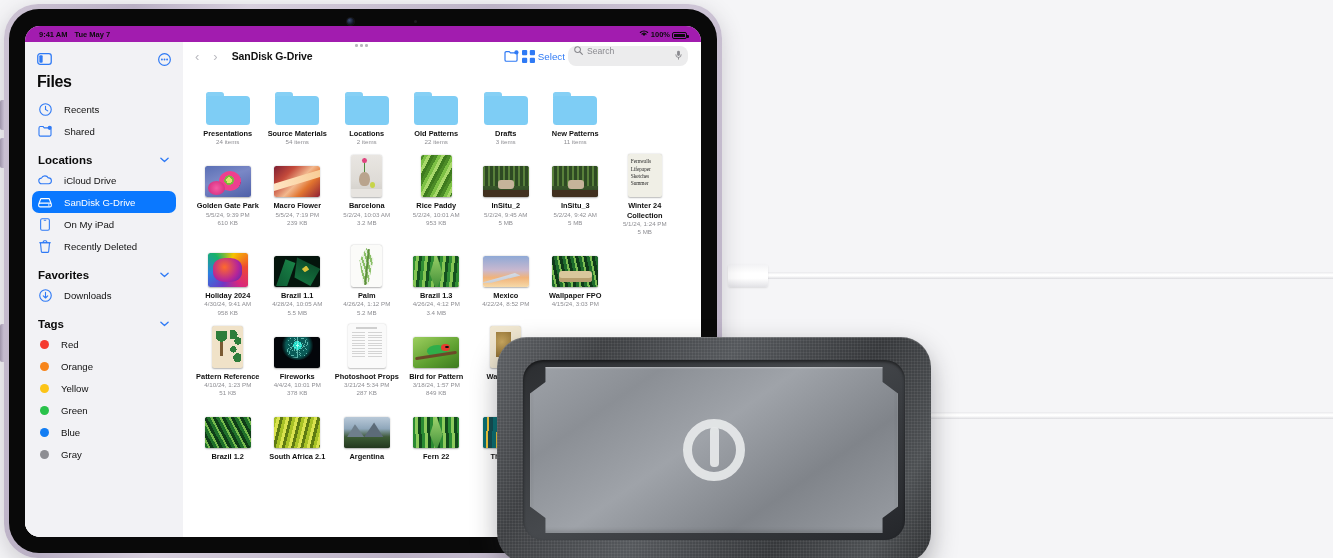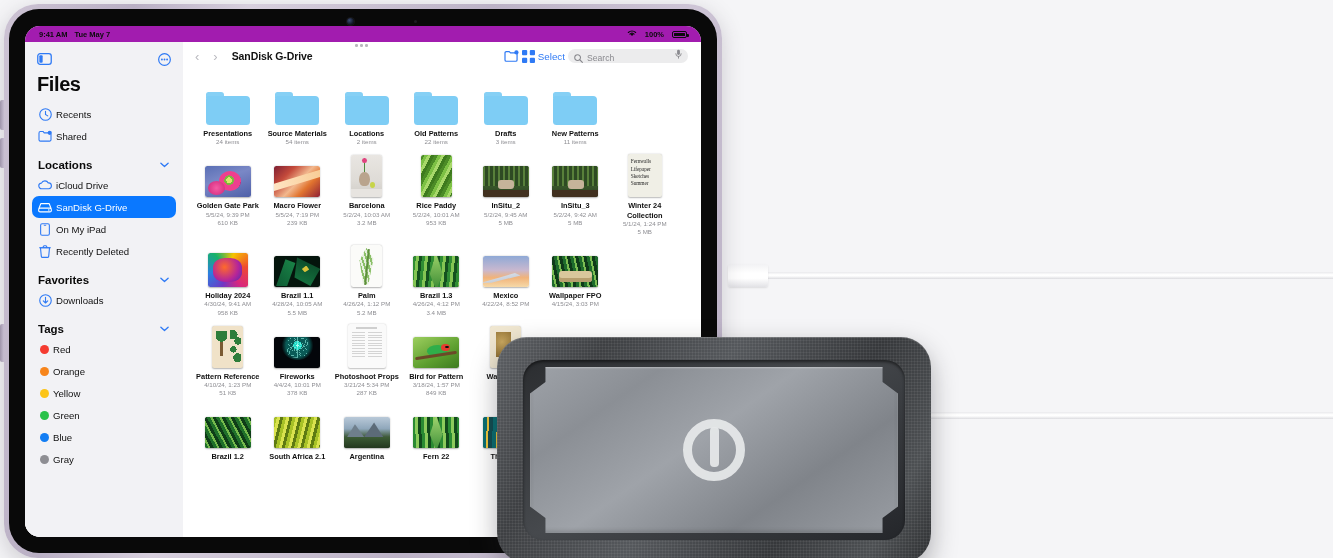--- a/index.html
+++ b/index.html
@@ -40,52 +40,52 @@
   #screen {
     position: relative; width: 100%; height: 100%;
     background: #ffffff; border-radius: 15px; overflow: hidden;
     display: flex; flex-direction: column;
   }
 
   
   #statusbar { height: 16px; flex: 0 0 16px; display: flex; align-items: center;
     padding: 0 14px; background: #a21caf; font-size: 7.5px; color: #0b0b0c; font-weight: 700; }
   #statusbar .left { display: flex; gap: 7px; align-items: center; }
-  #statusbar .right { margin-left: auto; display: flex; gap: 8px; align-items: center; font-weight: 700; }
+  #statusbar .right { margin-left: auto; display: flex; gap: 2px; align-items: flex-end; font-weight: 700; }
   .batt-shell { width: 15px; height: 7px; border: 1px solid #0b0b0c; border-radius: 2px; position: relative; padding: 1px; }
   .batt-shell i { display:block; width: 100%; height: 100%; background:#0b0b0c; border-radius:.5px; }
   .batt-shell:after { content:''; position:absolute; right:-2.5px; top:2px; width:1.5px; height:3px; background:#0b0b0c; border-radius:0 1px 1px 0; }
 
   #body-row { flex: 1; display: flex; min-height: 0; background: #ffffff; }
 
   
   #sidebar { width: 158px; flex: 0 0 158px; background: #f2f2f5; padding: 6px 0 0 0; overflow: hidden; }
   #sb-top { display: flex; align-items: center; justify-content: space-between; padding: 2px 12px 0 12px; height: 20px; }
   .icon-btn { color: #2f7af5; display: flex; align-items: center; }
-  #sb-title { font-size: 20px; font-weight: 700; letter-spacing: -.4px; color: #0a0a0a; padding: 5px 12px 7px 12px; }
-  .sb-item { display: flex; align-items: center; gap: 4px; height: 22px; margin: 0 7px; padding: 0 6px;
+  #sb-title { font-size: 16px; font-weight: 700; letter-spacing: -.4px; color: #0a0a0a; padding: 5px 12px 7px 12px; }
+  .sb-item { display: flex; align-items: center; gap: 12px; height: 22px; margin: 0 7px; padding: 0 6px;
     border-radius: 7px; font-size: 9.6px; color: #111; }
   .sb-item.active { background: #0a78ff; color: #fff; }
   .sb-item .ic { width: 14px; height: 14px; display: flex; align-items: center; justify-content: center; color: #2f7af5; flex: 0 0 14px; }
   .sb-item.active .ic { color: #fff; }
   .sb-section { display: flex; align-items: center; justify-content: space-between;
     padding: 12px 14px 3px 13px; font-size: 11.5px; font-weight: 700; color: #0a0a0a; }
   .sb-section .chev { color: #2f7af5; font-size: 9px; }
   .tag-dot { width: 9px; height: 9px; border-radius: 50%; flex: 0 0 9px; margin-left: 2px; }
 
   
   #content { flex: 1; min-width: 0; background: #fff; display: flex; flex-direction: column; }
   #toolbar { height: 28px; flex: 0 0 28px; display: flex; align-items: center; padding: 0 13px 0 9px; gap: 8px; background:#fff; }
   .nav-arrow { color: #b9b9bf; font-size: 13px; padding: 0 3px; line-height: 1; }
   #crumb { font-size: 10.5px; font-weight: 700; color: #111; margin-left: 3px; letter-spacing: -.1px; }
   #tb-right { margin-left: auto; display: flex; align-items: center; gap: 3px; }
   .tb-blue { color: #2f7af5; display: flex; align-items: center; }
   #select-btn { font-size: 9.8px; color: #2f7af5; }
-  #search { width: 120px; height: 14px; border-radius: 8px; background: #ececed;
-    display: flex; align-items: flex-end; gap: 4px; padding: 0 6px; }
+  #search { width: 120px; height: 20px; border-radius: 8px; background: #ececed;
+    display: flex; align-items: flex-start; gap: 4px; padding: 0 6px; }
   #search .sq { color: #8a8a8f; display: flex; }
   #search .ph { font-size: 8.6px; color: #8a8a8f; flex: 1; }
 
   #grid-scroll { flex: 1; overflow: hidden; padding: 4px 10px 0 10px; }
   .row { display: flex; }
   .cell { width: 69.5px; flex: 0 0 69.5px; margin-right: 0; display: flex; flex-direction: column;
     align-items: center; text-align: center; padding-top: 4px; }
   .thumb-wrap { height: 47px; display: flex; align-items: flex-end; justify-content: center; }
   .fname { font-size: 7.4px; font-weight: 700; color: #111; line-height: 9.2px; margin-top: 4px;
     max-width: 66px; }

